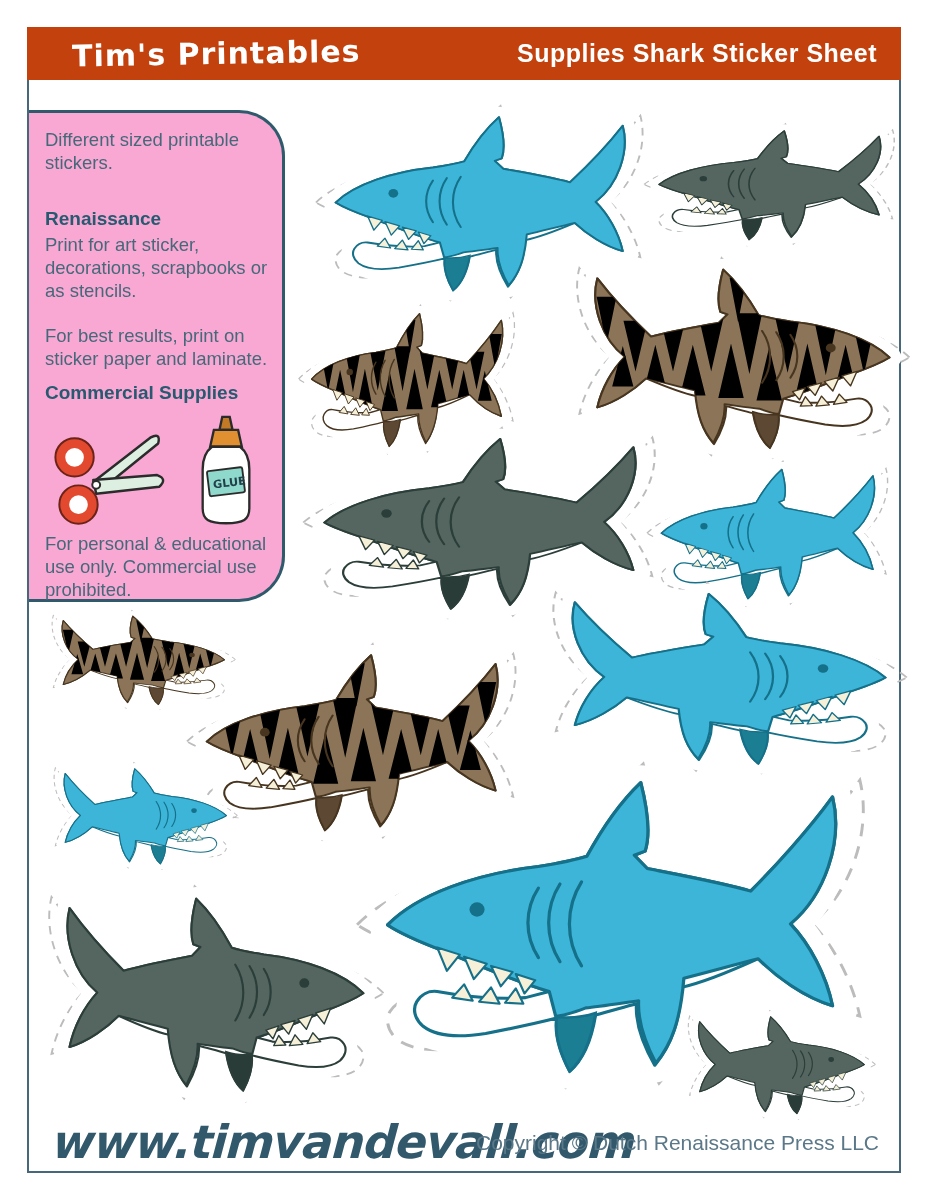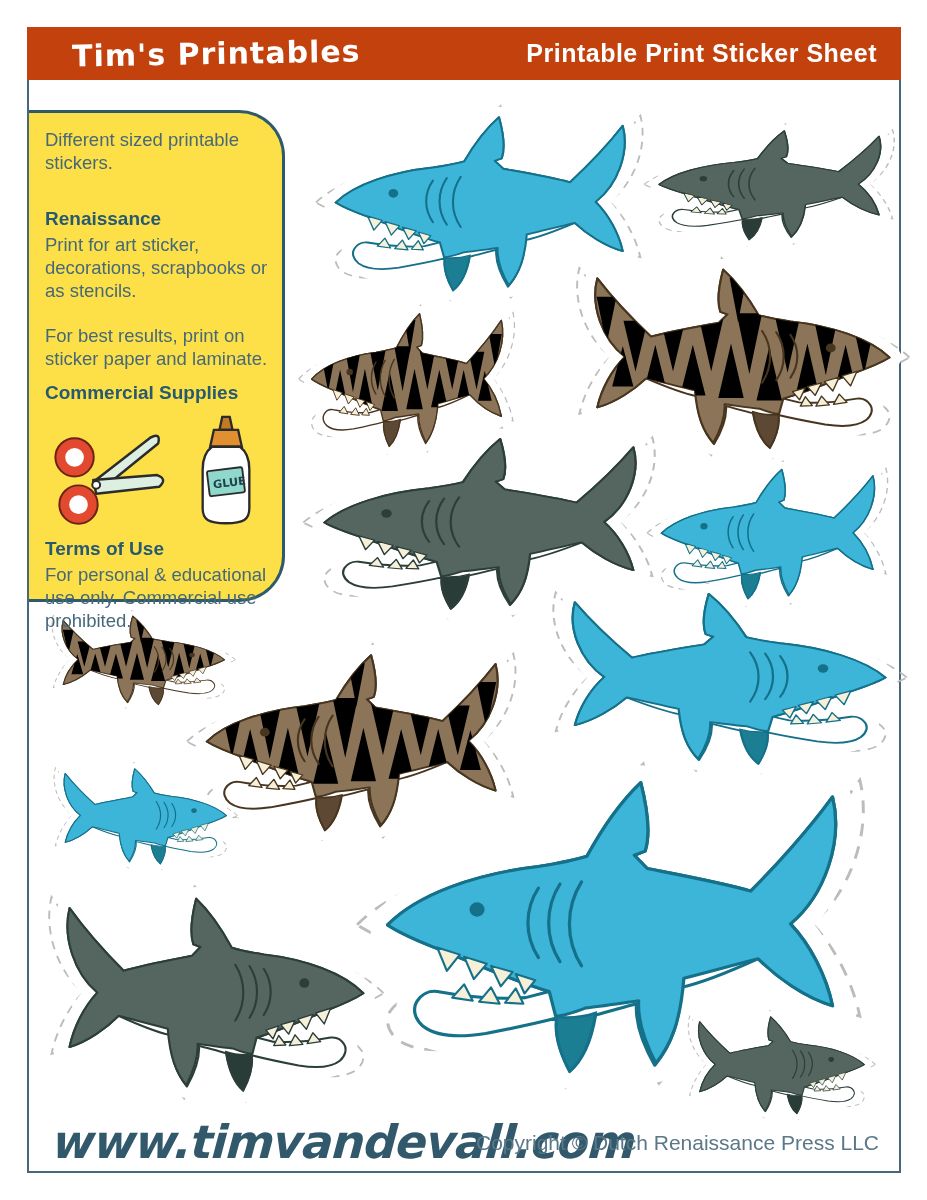--- a/index.html
+++ b/index.html
@@ -13,21 +13,21 @@
   .topbar{position:absolute;left:-2px;top:0;width:874px;height:53px;background:#c2410c;
           display:flex;align-items:center;justify-content:space-between;
           padding:0 24px 0 45px;box-sizing:border-box;}
   .logo{color:#fff;font-family:"DejaVu Sans",sans-serif;font-weight:700;font-size:30px;
         letter-spacing:1px;transform:rotate(-1deg);white-space:nowrap;}
   .sheet-title{color:#fff;font-family:"Liberation Sans",sans-serif;font-weight:700;
         font-size:25px;letter-spacing:.5px;white-space:nowrap;}
 
   
   .infobox{position:absolute;left:0;top:83px;width:256px;height:492px;box-sizing:border-box;
-           background:#fde047;border:3px solid #2e5a6b;border-left:none;
+           background:#f9a8d4;border:3px solid #2e5a6b;border-left:none;
            border-radius:0 46px 46px 0;padding:16px 14px 10px 16px;
            color:#46697a;font-size:18.5px;line-height:1.24;}
   .infobox p{margin:0 0 6px 0;}
   .infobox .spacer{height:16px;}
   .ib-head{font-weight:700;color:#275a70;font-size:19px;margin:10px 0 4px 0;}
   .supplies-row{display:flex;align-items:flex-end;gap:26px;margin:10px 0 6px 4px;height:112px;}
 
   
   .site-url{position:absolute;left:24px;bottom:2px;color:#32596b;
             font-family:"DejaVu Sans",sans-serif;font-style:italic;font-weight:700;
@@ -102,21 +102,21 @@
     <clipPath id="shk-clip">
         <use href="#shk-body"></use>
       </clipPath>
   </defs>
 </svg>
 
 <div class="page">
 
   <div class="topbar">
     <div class="logo">Tim's Printables</div>
-    <div class="sheet-title">Printable Print Sticker Sheet</div>
+    <div class="sheet-title">Supplies Shark Sticker Sheet</div>
   </div>
 
   <div id="sheet">
       <svg class="sticker blue" viewBox="-22 -12 492 332" preserveAspectRatio="none" style="left:283px;top:76px;width:342px;height:204px">
        <g>
          <g transform="translate(230,151) scale(1.13) translate(-230,-151)">
            <use href="#shk-sil" class="dash"></use>
          </g>
          <use href="#shk-sil" class="margin"></use>
          <use href="#shk-sil" class="contour"></use>
@@ -333,19 +333,18 @@
         <path class="glue-tip" d="M31,2 L39,2 L42,16 L28,16 Z"></path>
         <path class="glue-cap" d="M22,16 L48,16 L52,34 L18,34 Z"></path>
         <path class="glue-body" d="M20,34 L50,34 C58,40 60,48 60,58 L60,100 C60,112 54,116 35,116
                                    C16,116 10,112 10,100 L10,58 C10,48 12,40 20,34 Z"></path>
         <g transform="rotate(-7 35 72)">
           <rect class="glue-label" x="16" y="58" width="38" height="27" rx="2"></rect>
           <text class="glue-text" x="21" y="77">GLUE</text>
         </g>
       </svg>
     </div>
-    <div class="ib-head">Terms of Use</div>
     <p>For personal &amp; educational use only. Commercial use prohibited.</p>
   </aside>
 
   <div class="site-url">www.timvandevall.com</div>
   <div class="copyright">Copyright © Dutch Renaissance Press LLC</div>
 </div>
 
 </body></html>

